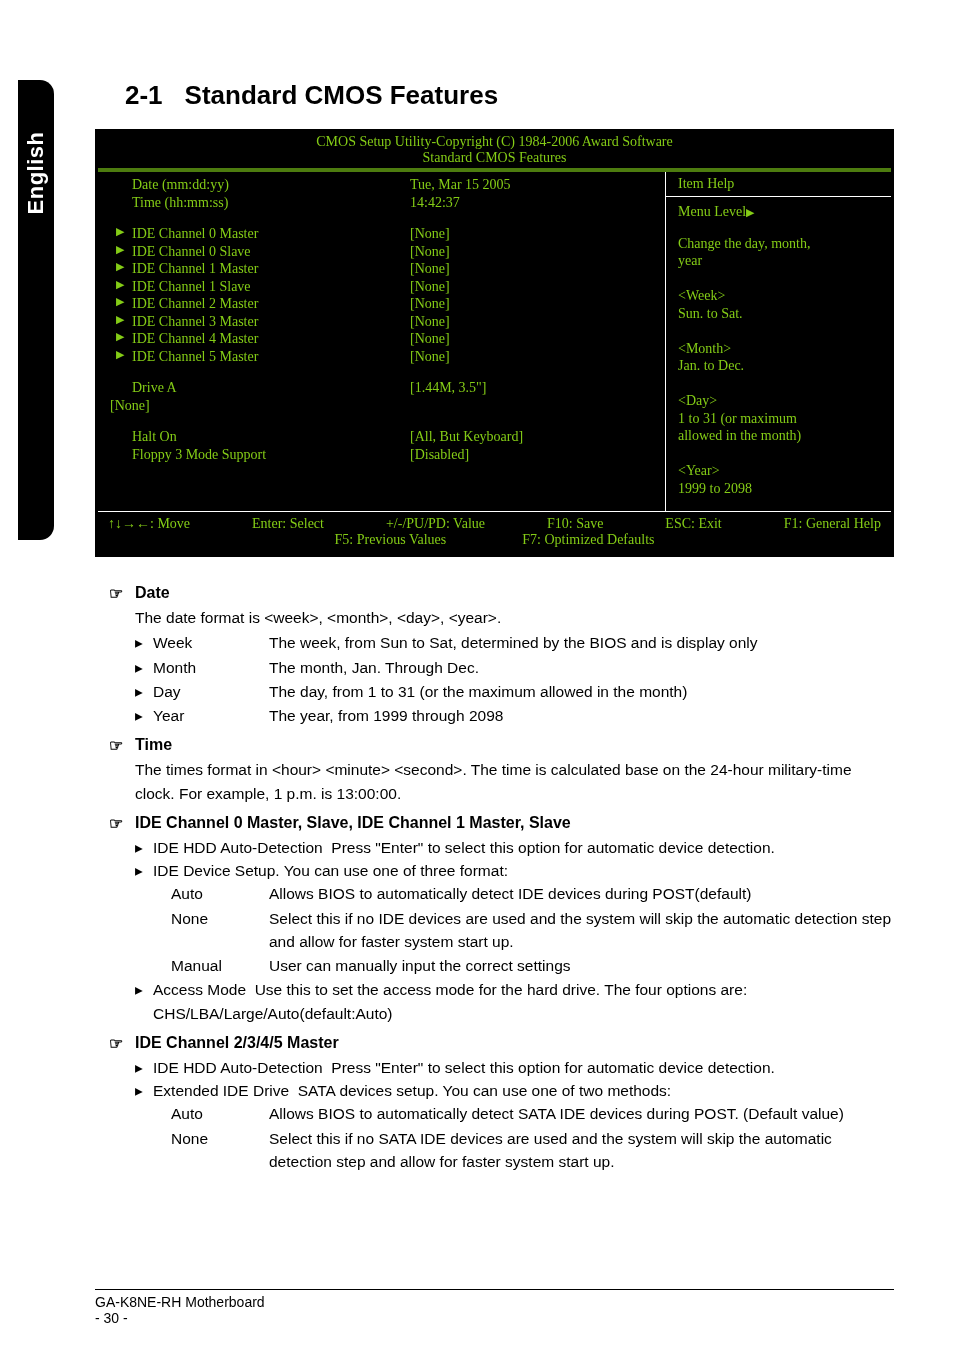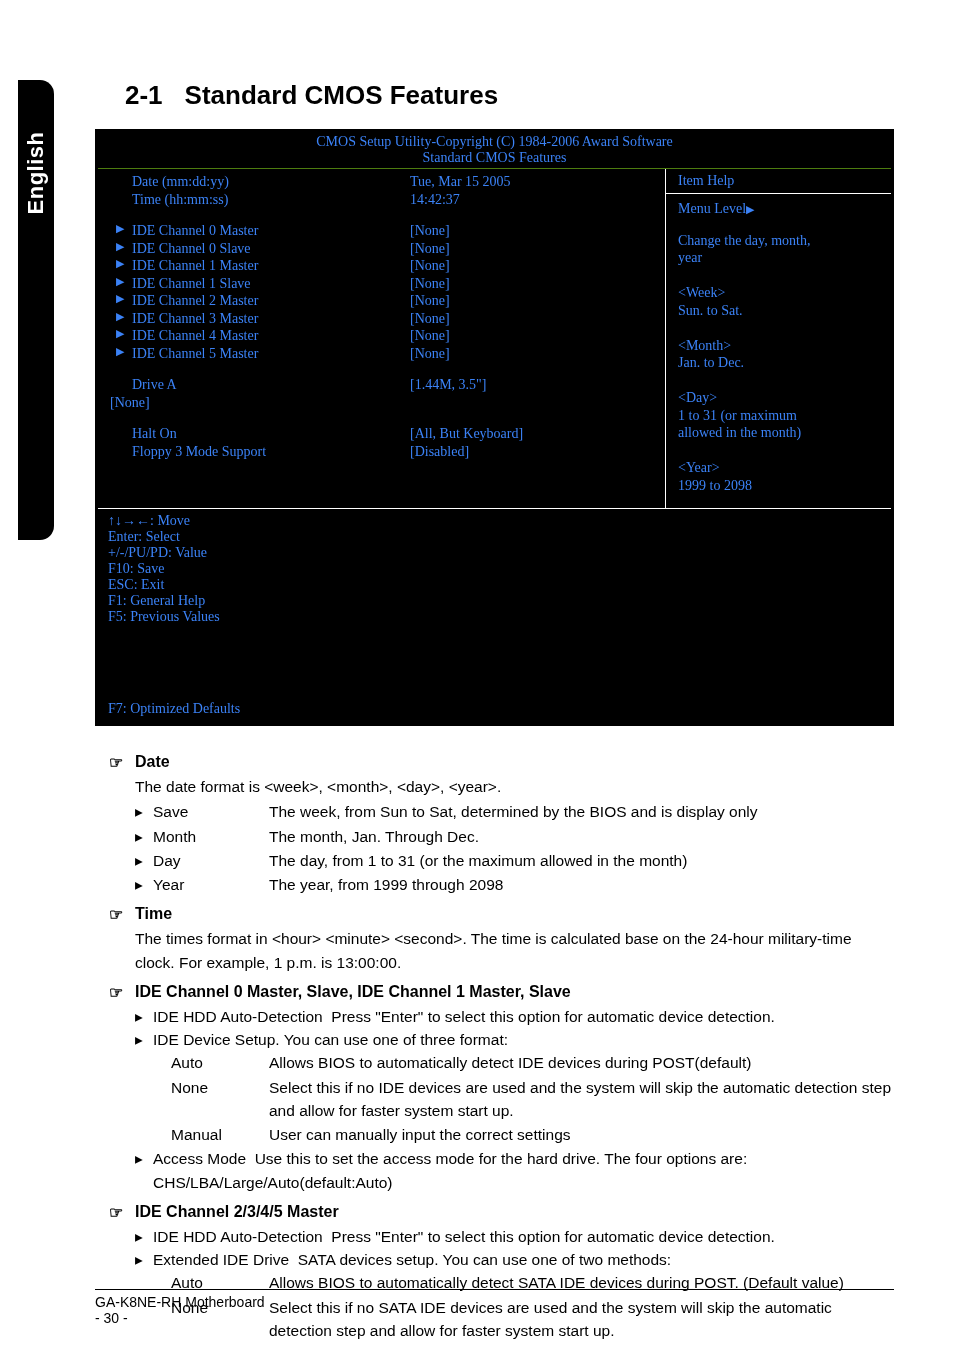--- a/index.html
+++ b/index.html
@@ -10,37 +10,37 @@
     background: #000; border-radius: 0 14px 14px 0;
   }
   .side-tab span {
     position: absolute; left: 50%; top: 80px; transform: translateX(-50%) rotate(-90deg);
     transform-origin: center; color: #fff; font-weight: bold; font-size: 22px;
     font-family: Arial, sans-serif; letter-spacing: 0.5px;
   }
   h1.section-title { font-size: 26px; font-weight: bold; margin-bottom: 18px; }
   .section-num { margin-right: 22px; margin-left: 30px; }
   .bios-box {
-    border: 3px double #000; background: #000; color: #3b82f6;
+    border: 3px double #000; background: #000; color: #84cc16;
     font-family: "Times New Roman", serif; font-size: 14px;
     position: relative; width: 100%;
   }
   .bios-header { text-align: center; padding: 2px 0 2px 0; font-size: 14px; }
-  .bios-inner { display: flex; border-top: 1px solid #4d7c0f; border-bottom: 1px solid #fff; }
+  .bios-inner { display: flex; border-top: 4px solid #4d7c0f; border-bottom: 1px solid #fff; }
   .bios-left { flex: 1; border-right: 1px solid #fff; padding: 4px 12px 14px 12px; }
   .bios-right { width: 225px; padding: 4px 10px 14px 12px; }
   .bios-row { display: flex; }
   .bios-label { width: 300px; padding-left: 22px; position: relative; line-height: 1.25; }
   .bios-arrow { position: absolute; left: 6px; }
   .bios-val { flex: 1; line-height: 1.25; }
   .bios-right .rh-title { padding: 0 0 2px 0; }
   .bios-right .rh-line { line-height: 1.25; }
   .bios-right .rh-sep { border-top: 1px solid #fff; margin: 2px -10px 6px -12px; }
   .bios-footer { padding: 4px 10px 6px 10px; font-size: 14px; }
-  .bios-footer .fr1, .bios-footer .fr2 { display: flex; justify-content: space-between; flex-direction: column; }
+  .bios-footer .fr1, .bios-footer .fr2 { display: flex; justify-content: space-between; }
   .bios-footer .fr1 span, .bios-footer .fr2 span { white-space: nowrap; }
   .bios-footer .fr2 { justify-content: center; gap: 76px; }
   .gap { height: 14px; }
   .content { padding-top: 24px; font-size: 15.5px; line-height: 1.5; }
   .item { margin-bottom: 6px; }
   .item-head { font-weight: bold; font-size: 16px; margin-bottom: 1px; padding-left: 40px; position: relative; }
   .hand { position: absolute; left: 14px; top: 1px; font-size: 16px; }
   .desc { padding-left: 40px; margin-bottom: 2px; }
   .sub { padding-left: 40px; display: flex; margin-bottom: 1px; }
   .sub .arrow { width: 18px; flex-shrink: 0; }
@@ -174,21 +174,21 @@
     </div>
   </div>
 
   <div class="content">
 
     <div class="item">
       <div class="item-head"><span class="hand">☞</span><span>Date</span></div>
       <div class="desc">The date format is &lt;week&gt;, &lt;month&gt;, &lt;day&gt;, &lt;year&gt;.</div>
       <div class="sub">
           <span class="arrow">▸</span>
-          <span class="k">Save</span>
+          <span class="k">Week</span>
           <span class="v">The week, from Sun to Sat, determined by the BIOS and is display only</span>
         </div>
       <div class="sub">
           <span class="arrow">▸</span>
           <span class="k">Month</span>
           <span class="v">The month, Jan. Through Dec.</span>
         </div>
       <div class="sub">
           <span class="arrow">▸</span>
           <span class="k">Day</span>

